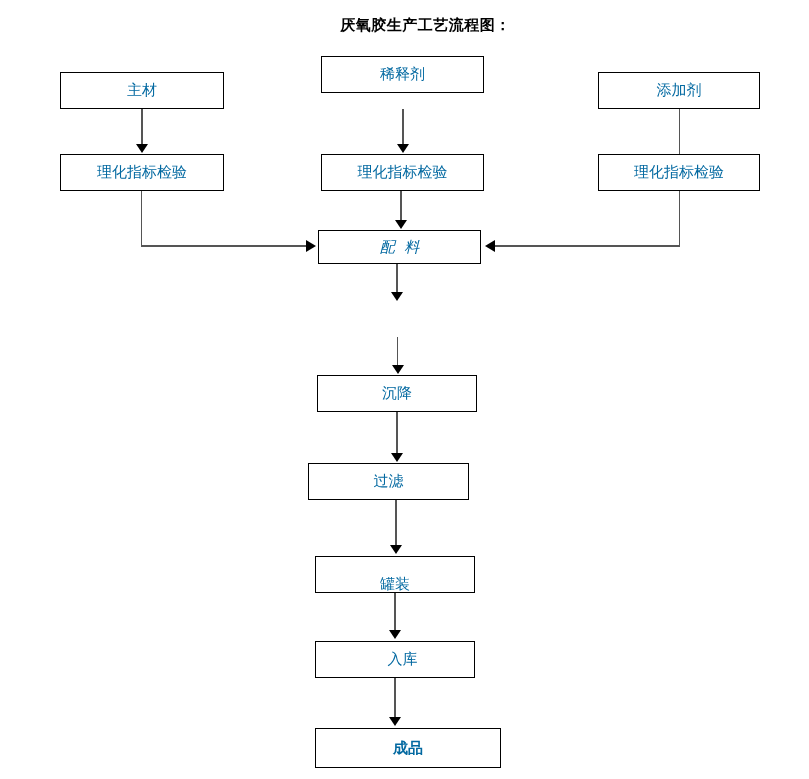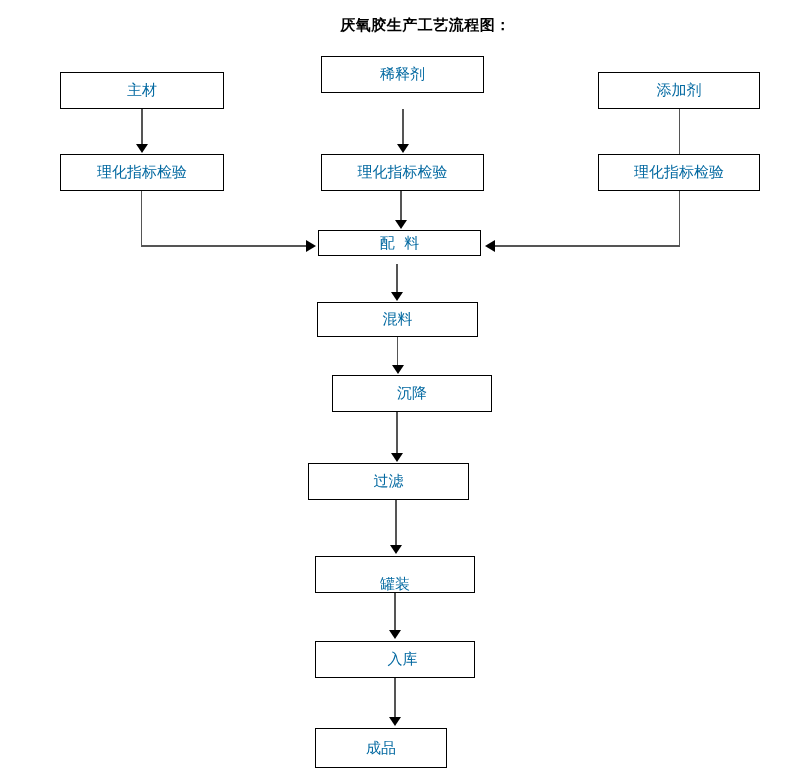--- a/index.html
+++ b/index.html
@@ -124,35 +124,32 @@
   <div class="hline" style="left:141px; top:245px; width:165px;"></div>
   <div class="arrow-right" style="left:306px; top:240px;"></div>
 
   <div class="vline" style="left:400px; top:191px; height:30px;"></div>
   <div class="arrow-down" style="left:395px; top:220px;"></div>
 
   <div class="vline-plain" style="left:679px; top:191px; height:55px;"></div>
   <div class="hline" style="left:495px; top:245px; width:185px;"></div>
   <div class="arrow-left" style="left:485px; top:240px;"></div>
 
-  <div class="node" style="left:318px; top:230px; width:163px; height:26px;">
+  <div class="node" style="left:318px; top:230px; width:163px; height:34px;font-style:italic;">
     <span>配  料</span>
   </div>
 
   <div class="vline" style="left:396px; top:264px; height:29px;"></div>
   <div class="arrow-down" style="left:391px; top:292px;"></div>
 
-  <div class="node" style="left:317px; top:302px; width:161px; height:35px;">
-    <span>混料</span>
-  </div>
 
   <div class="vline-plain" style="left:397px; top:337px; height:29px;"></div>
   <div class="arrow-down" style="left:392px; top:365px;"></div>
 
-  <div class="node" style="left:332px; top:375px; width:160px; height:37px;">
+  <div class="node" style="left:317px; top:375px; width:160px; height:37px;">
     <span>沉降</span>
   </div>
 
   <div class="vline" style="left:396px; top:412px; height:42px;"></div>
   <div class="arrow-down" style="left:391px; top:453px;"></div>
 
   <div class="node" style="left:308px; top:463px; width:161px; height:37px;">
     <span>过滤</span>
   </div>
 
@@ -166,17 +163,17 @@
   <div class="vline" style="left:394px; top:593px; height:38px;"></div>
   <div class="arrow-down" style="left:389px; top:630px;"></div>
 
   <div class="node" style="left:315px; top:641px; width:160px; height:37px;padding-left:15px;">
     <span>入库</span>
   </div>
 
   <div class="vline" style="left:394px; top:678px; height:40px;"></div>
   <div class="arrow-down" style="left:389px; top:717px;"></div>
 
-  <div class="node" style="left:315px; top:728px; width:132px; height:40px;">
+  <div class="node" style="left:315px; top:728px; width:186px; height:40px;font-weight:bold;">
     <span>成品</span>
   </div>
 
 </div>
 
 </body></html>

